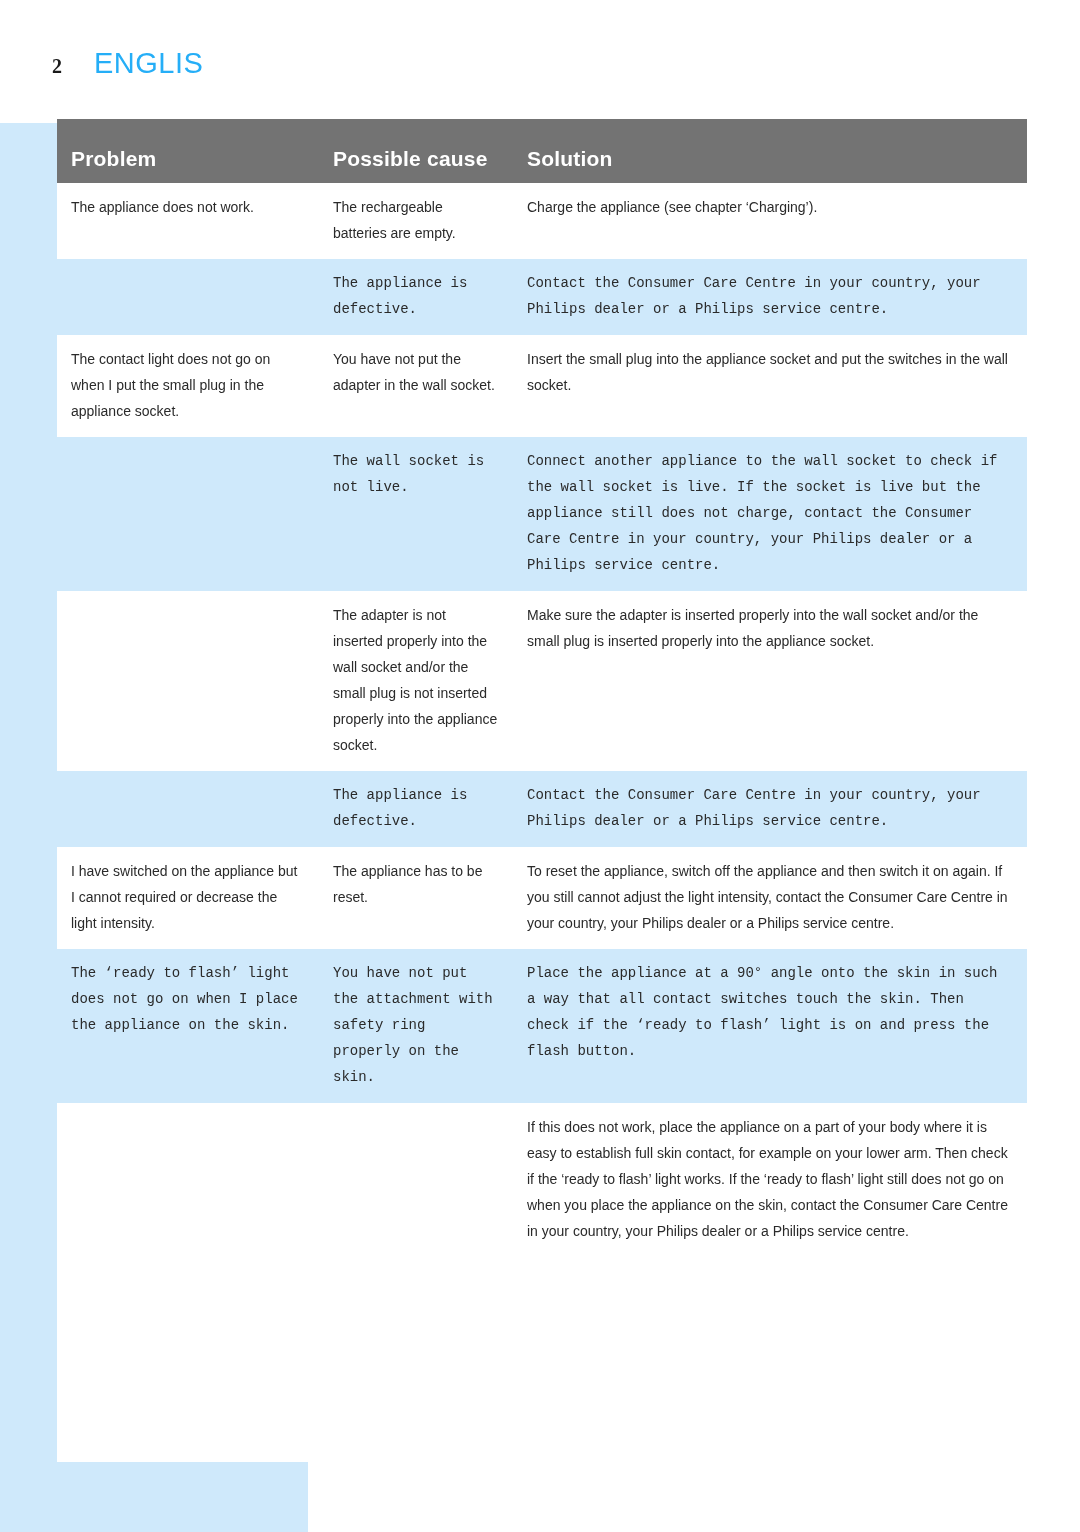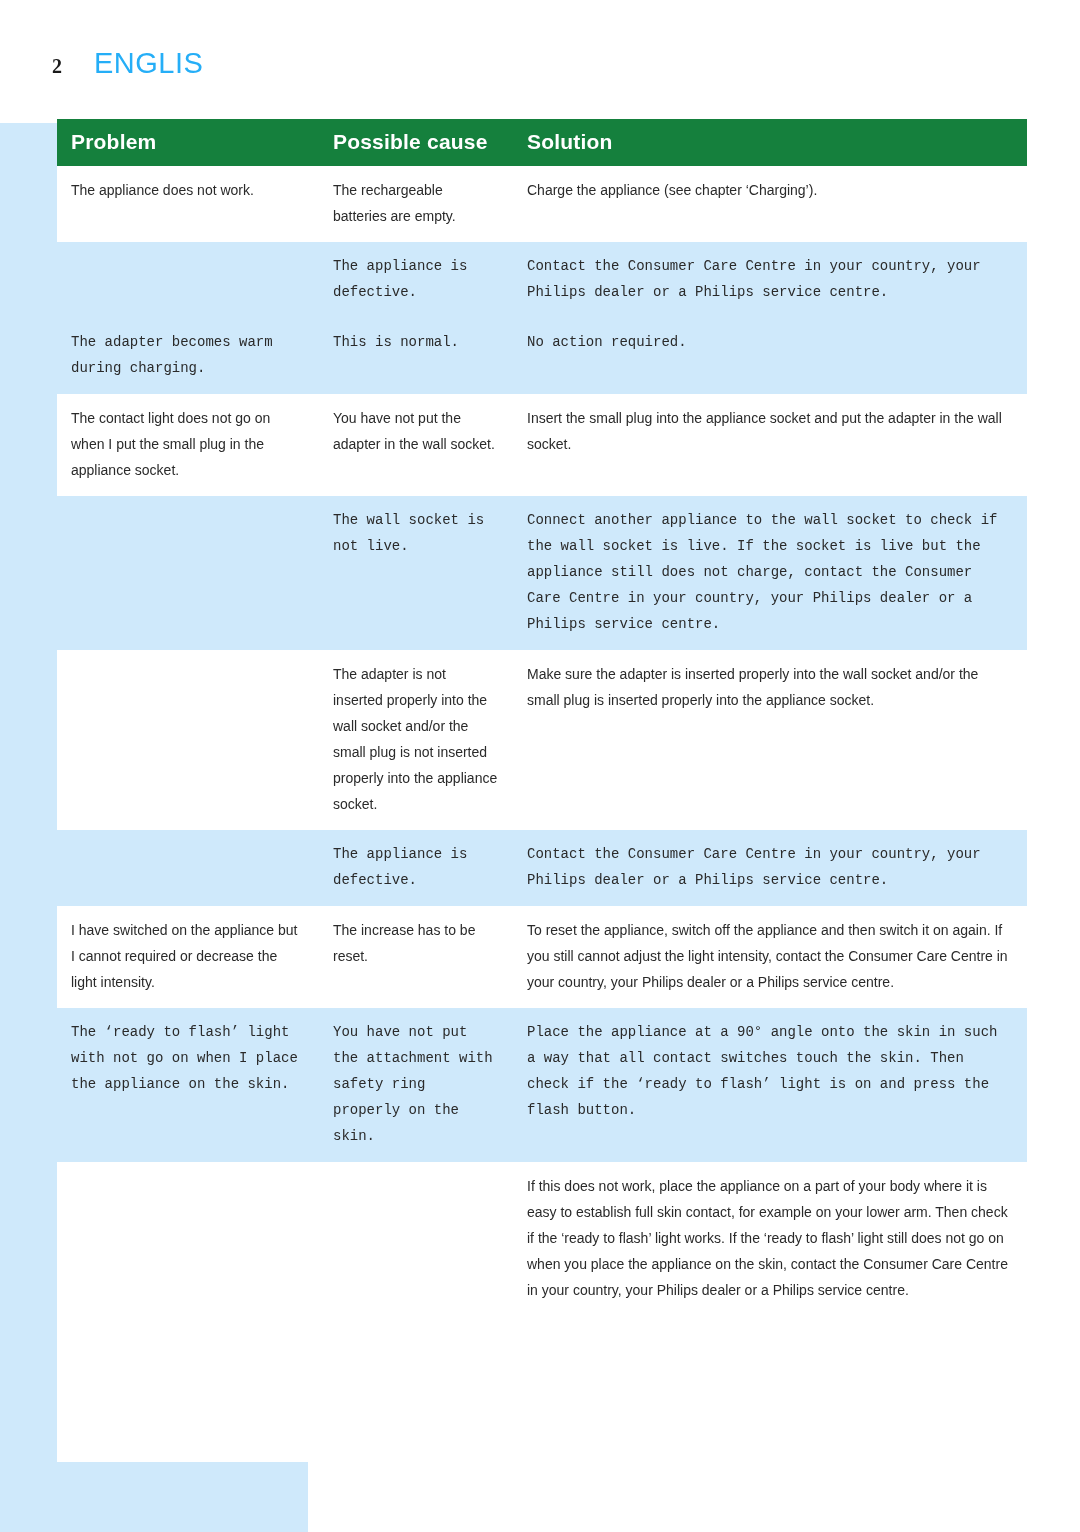--- a/index.html
+++ b/index.html
@@ -68,27 +68,27 @@
     top: 119px;
     width: 970px;
     border-collapse: collapse;
     table-layout: fixed;
   }
   .trouble-table col.c-problem  { width: 262px; }
   .trouble-table col.c-cause    { width: 194px; }
   .trouble-table col.c-solution { width: 514px; }
 
   .trouble-table thead th {
-    background: #15803d;
+    background: #737373;
     color: #ffffff;
     font-family: "Liberation Sans", sans-serif;
     font-weight: bold;
     font-size: 21px;
     text-align: left;
-    padding: 11px 0 12px 14px;
+    padding: 28px 0 12px 14px;
     letter-spacing: 0.2px;
     height: 46px;
     vertical-align: middle;
   }
 
   .trouble-table tbody td {
     font-family: "Liberation Sans", sans-serif;
     font-size: 14px;
     line-height: 26px;
     color: #2a2a2a;
@@ -141,40 +141,29 @@
         <td>
           <span class="cell-text"></span>
         </td>
         <td>
           <span class="cell-text">The appliance is defective.</span>
         </td>
         <td>
           <span class="cell-text">Contact the Consumer Care Centre in your country, your Philips dealer or a Philips service centre.</span>
         </td>
       </tr>
-      <tr class="row-blue">
-        <td>
-          <span class="cell-text">The adapter becomes warm during charging.</span>
-        </td>
-        <td>
-          <span class="cell-text">This is normal.</span>
-        </td>
-        <td>
-          <span class="cell-text">No action required.</span>
-        </td>
-      </tr>
       <tr class="row-white">
         <td>
           <span class="cell-text">The contact light does not go on when I put the small plug in the appliance socket.</span>
         </td>
         <td>
           <span class="cell-text">You have not put the adapter in the wall socket.</span>
         </td>
         <td>
-          <span class="cell-text">Insert the small plug into the appliance socket and put the adapter in the wall socket.</span>
+          <span class="cell-text">Insert the small plug into the appliance socket and put the switches in the wall socket.</span>
         </td>
       </tr>
       <tr class="row-blue">
         <td>
           <span class="cell-text"></span>
         </td>
         <td>
           <span class="cell-text">The wall socket is not live.</span>
         </td>
         <td>
@@ -201,29 +190,29 @@
         </td>
         <td>
           <span class="cell-text">Contact the Consumer Care Centre in your country, your Philips dealer or a Philips service centre.</span>
         </td>
       </tr>
       <tr class="row-white">
         <td>
           <span class="cell-text">I have switched on the appliance but I cannot required or decrease the light intensity.</span>
         </td>
         <td>
-          <span class="cell-text">The increase has to be reset.</span>
+          <span class="cell-text">The appliance has to be reset.</span>
         </td>
         <td>
           <span class="cell-text">To reset the appliance, switch off the appliance and then switch it on again. If you still cannot adjust the light intensity, contact the Consumer Care Centre in your country, your Philips dealer or a Philips service centre.</span>
         </td>
       </tr>
       <tr class="row-blue">
         <td>
-          <span class="cell-text">The ‘ready to flash’ light with not go on when I place the appliance on the skin.</span>
+          <span class="cell-text">The ‘ready to flash’ light does not go on when I place the appliance on the skin.</span>
         </td>
         <td>
           <span class="cell-text">You have not put the attachment with safety ring properly on the skin.</span>
         </td>
         <td>
           <span class="cell-text">Place the appliance at a 90° angle onto the skin in such a way that all contact switches touch the skin. Then check if the ‘ready to flash’ light is on and press the flash button.</span>
         </td>
       </tr>
       <tr class="row-white">
         <td>

